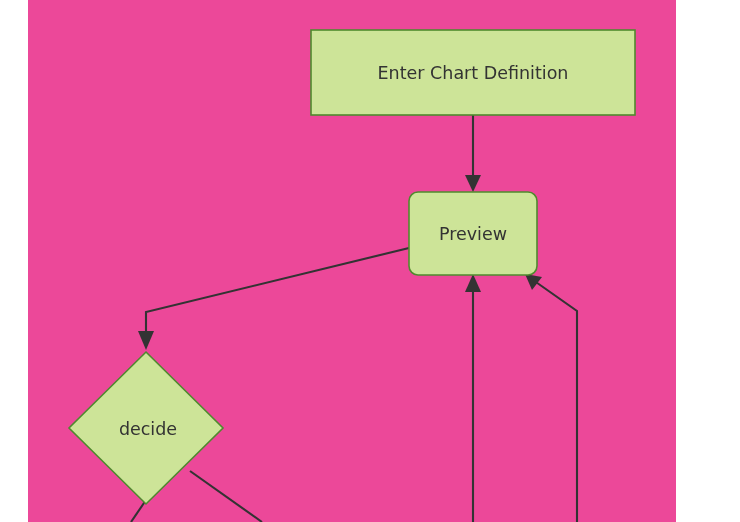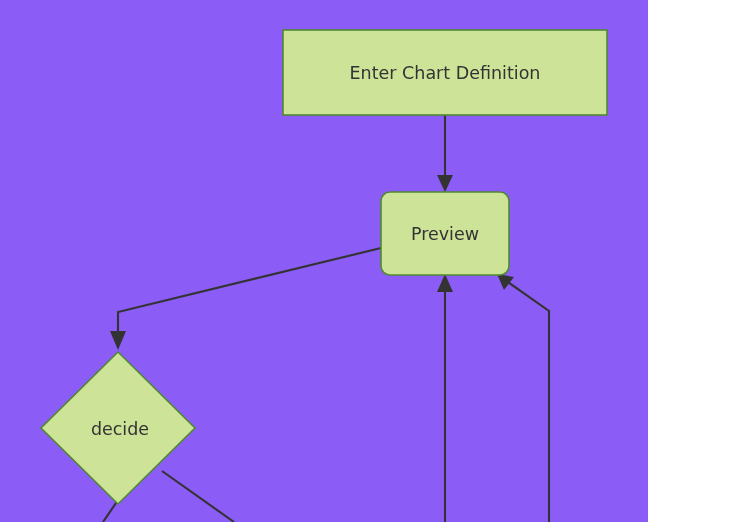--- a/index.html
+++ b/index.html
@@ -10,21 +10,22 @@
   body {
     width: 740px;
     height: 522px;
     font-family: "DejaVu Sans", "Liberation Sans", sans-serif;
     overflow: hidden;
   }
   #diagram-root {
     position: relative;
     width: 648px;
     height: 522px;
-    background: #8b5cf6;
+    background: #ec4899;
+    margin-left: 28px;
   }
   #flowchart-svg {
     display: block;
     width: 740px;
     height: 522px;
   }
   .node-shape {
     stroke-width: 1.6px;
   }
   .node-label {

